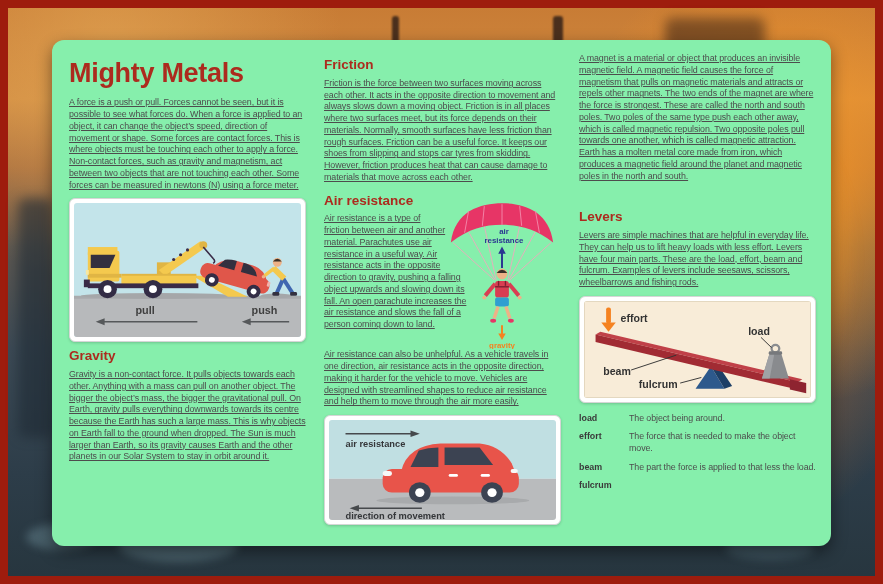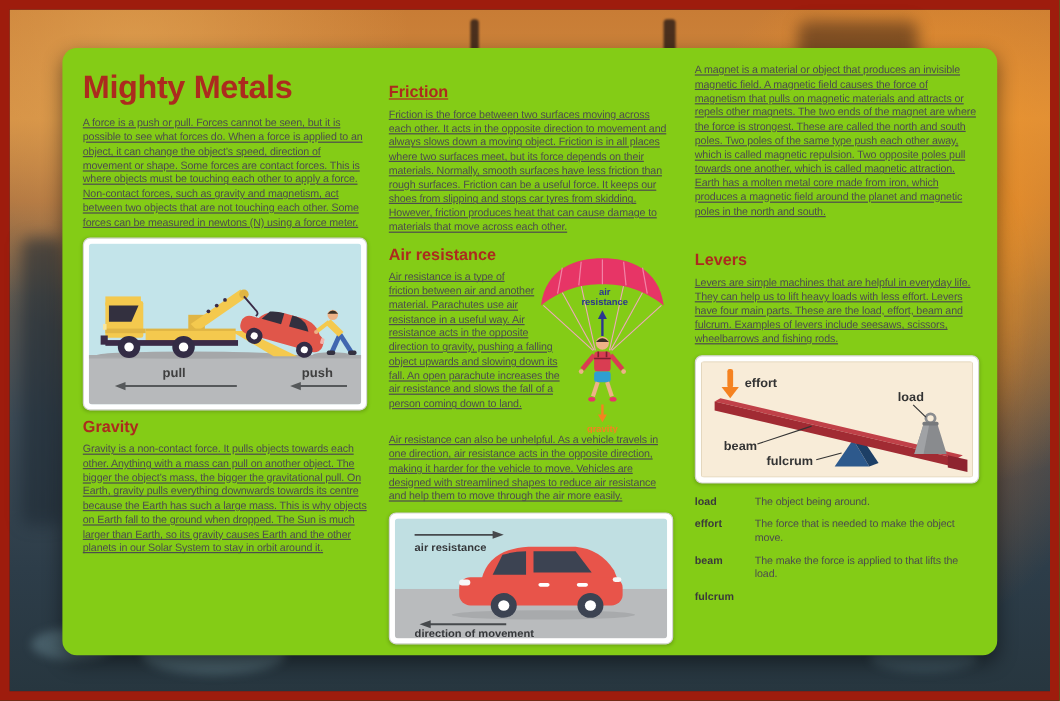--- a/index.html
+++ b/index.html
@@ -19,21 +19,21 @@
   }
   .bg-el{position:absolute;pointer-events:none;}
   .chain{width:7px;height:46px;background:rgba(42,28,22,.8);filter:blur(1px);border-radius:3px;}
   .silhouette{background:rgba(58,34,22,.55);filter:blur(6px);border-radius:8px;}
   .glow{background:radial-gradient(closest-side,rgba(255,160,40,.75),rgba(255,160,40,0));filter:blur(6px);}
   .patch{background:rgba(150,195,205,.28);filter:blur(4px);border-radius:50%;}
 
   
   .card{
     position:absolute;left:52px;top:40px;width:779px;height:506px;
-    background:#84cc16;border-radius:12px;
+    background:#86efac;border-radius:12px;
     box-shadow:0 6px 16px rgba(0,0,0,.45);
   }
   .cols{display:flex;gap:18px;padding:13px 17px 0 17px;}
   .col{width:237px;flex:0 0 237px;}
 
   h1{
     font-size:27px;line-height:1.05;color:#ac2b1e;margin:6px 0 10px;
     letter-spacing:-.3px;font-weight:bold;
   }
   h2{
@@ -148,21 +148,21 @@
           <line x1="218" y1="124" x2="178" y2="124" stroke="#55585a" stroke-width="1.6"></line>
           <polygon points="170,124 179,120.4 179,127.6" fill="#55585a"></polygon>
         </svg>
       </div>
 
       <h2>Gravity</h2>
       <p>Gravity is a non-contact force. It pulls objects towards each other. Anything with a mass can pull on another object. The bigger the object’s mass, the bigger the gravitational pull. On Earth, gravity pulls everything downwards towards its centre because the Earth has such a large mass. This is why objects on Earth fall to the ground when dropped. The Sun is much larger than Earth, so its gravity causes Earth and the other planets in our Solar System to stay in orbit around it.</p>
     </div>
 
     <div class="col">
-      <h2 style="margin-top:17px;text-decoration:underline;">Friction</h2>
+      <h2 style="margin-top:5px;">Friction</h2>
       <p>Friction is the force between two surfaces moving across each other. It acts in the opposite direction to movement and always slows down a moving object. Friction is in all places where two surfaces meet, but its force depends on their materials. Normally, smooth surfaces have less friction than rough surfaces. Friction can be a useful force. It keeps our shoes from slipping and stops car tyres from skidding. However, friction produces heat that can cause damage to materials that move across each other.</p>
 
       <h2 style="margin-top:10px;">Air resistance</h2>
       <div class="ar-wrap">
         <div class="parachute-fig">
           <svg viewBox="0 0 120 152" width="118" height="150">
 
             <g stroke="#f0a8bd" stroke-width="0.9">
               <line x1="10" y1="44" x2="52" y2="82"></line>
                 <line x1="26" y1="33" x2="53" y2="82"></line>
@@ -277,19 +277,19 @@
           <line x1="100" y1="88" x2="122" y2="82" stroke="#333333" stroke-width="1"></line>
         </svg>
       </div>
 
       <div class="defs">
         <span class="term">load</span>
         <span class="def">The object being around.</span>
         <span class="term">effort</span>
         <span class="def">The force that is needed to make the object move.</span>
         <span class="term">beam</span>
-        <span class="def">The make the force is applied to that lifts the load.</span>
+        <span class="def">The part the force is applied to that less the load.</span>
         <span class="term">fulcrum</span>
       </div>
     </div>
 
   </div>
 </div>
 
 </body></html>

